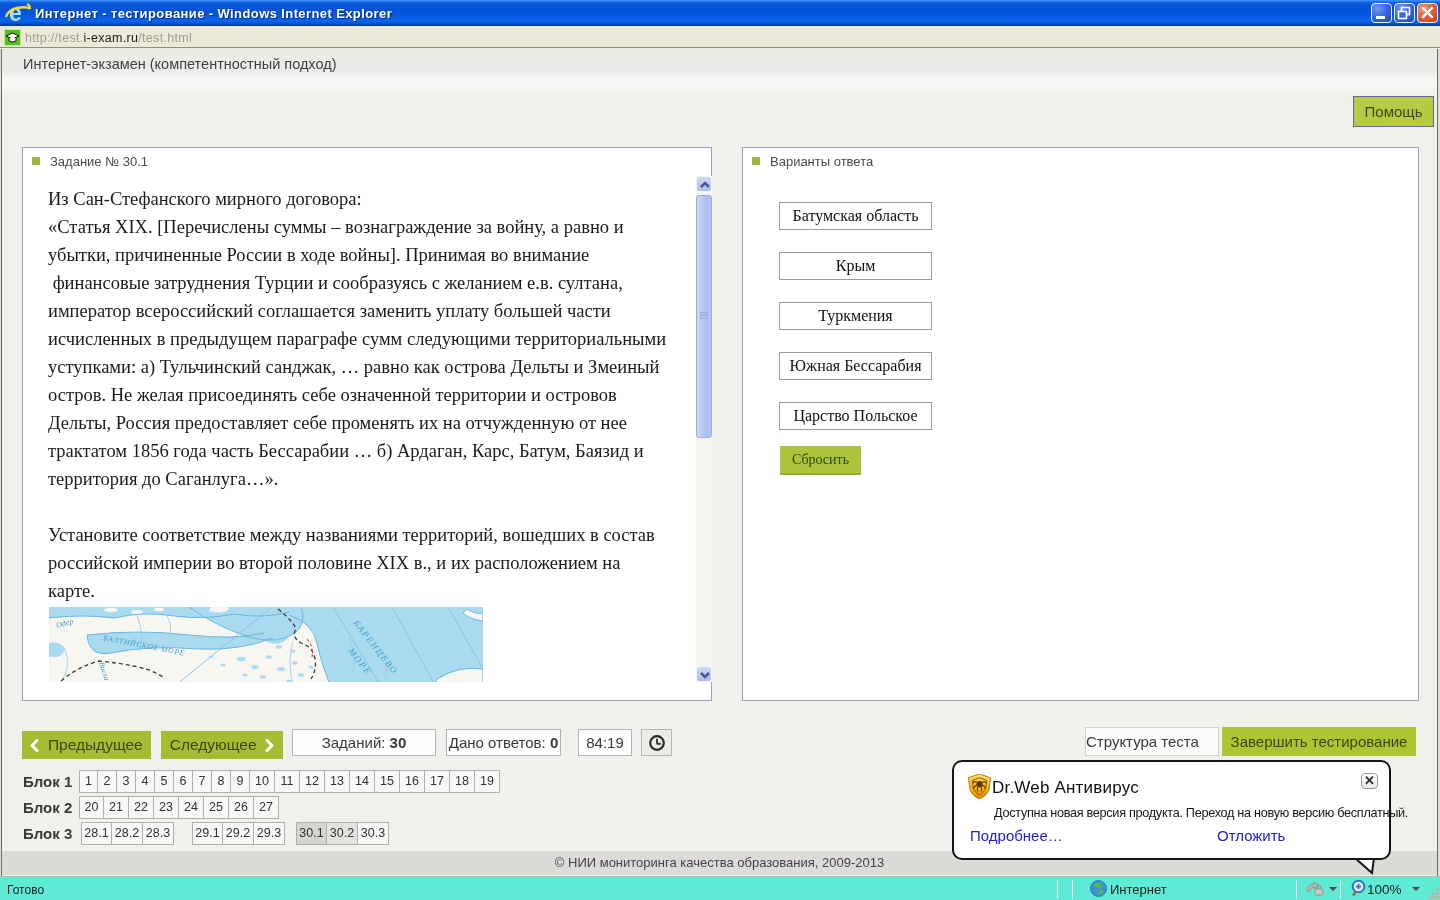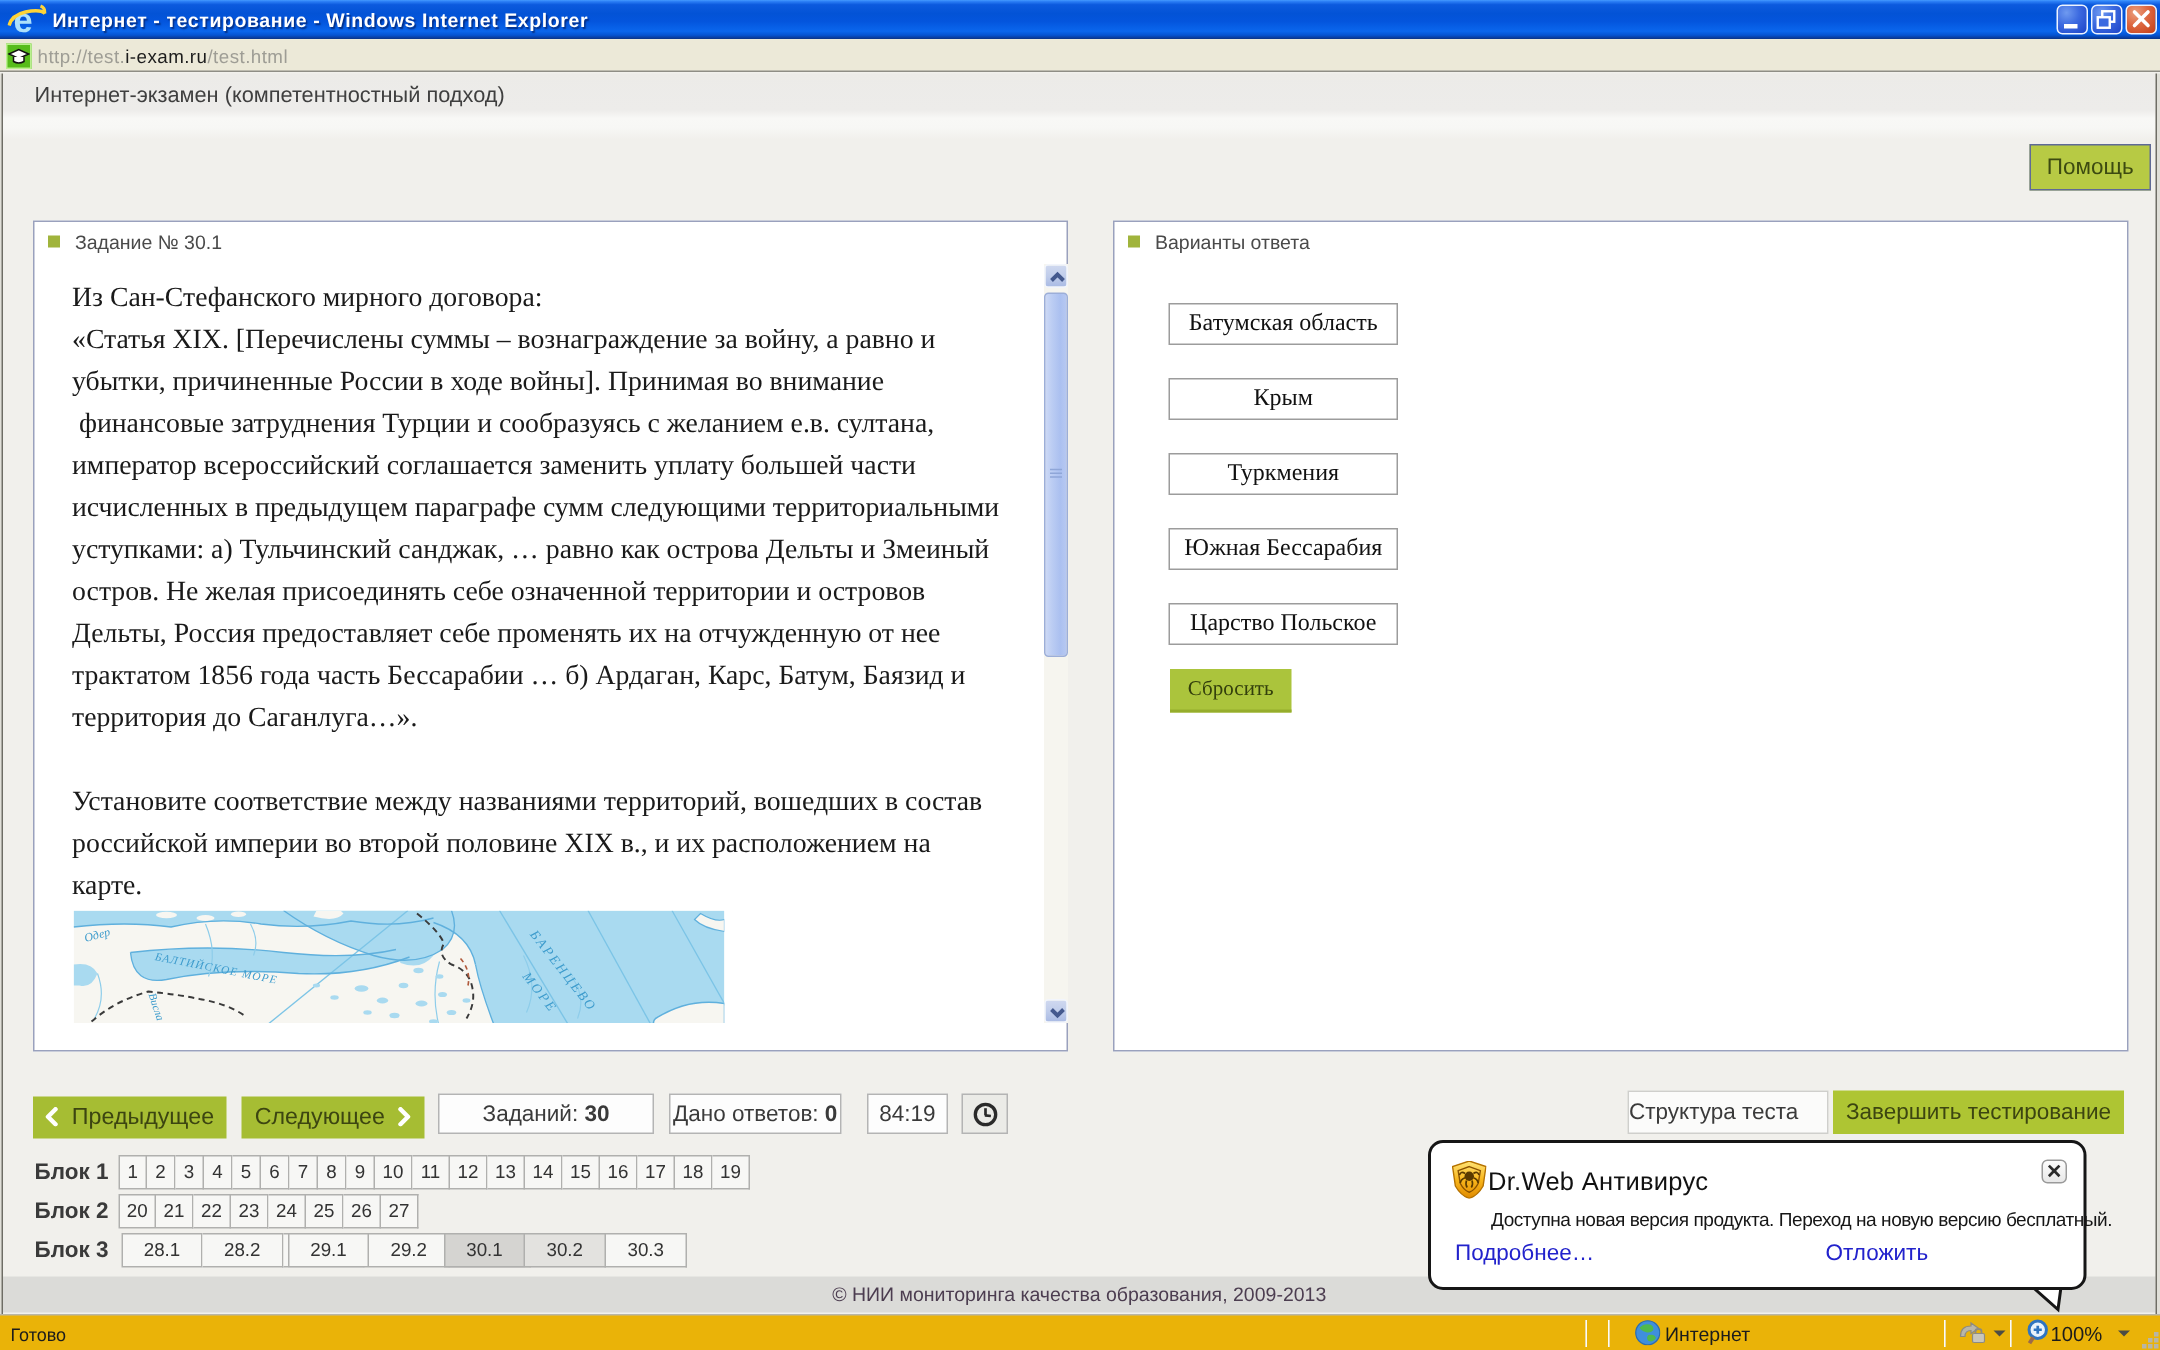--- a/index.html
+++ b/index.html
@@ -79,38 +79,38 @@
 #structbtn { left:1085px; top:678px; width:134px; height:29px; background:#fbfbfa; border:1px solid #cfcfcc; font-size:15px; color:#3a3a3a; text-align:left; line-height:27px; }
 #finishbtn { left:1222px; top:678px; width:194px; height:29px; text-align:center; line-height:29px; background:#aec533; color:#3c4511; font-size:15px; }
 
 
 .blklbl { font-size:15px; font-weight:bold; color:#3a3a3a; }
 .cellrow { position:absolute; display:flex; }
 .cell { height:23px; border:1px solid #b0b0ae; border-left:none; background:#f7f7f5; font-size:12.5px; color:#333; text-align:center; line-height:21px; }
 .cell.first { border-left:1px solid #b0b0ae; }
 .c1 { width:19px; }
 .c2 { width:25px; }
-.c3 { width:54px; }
+.c3 { width:31px; }
 .cur { background:#d5d4d1; }
 .seen { background:#e3e2df; }
 
 
 #footer { left:2px; top:802px; width:1435px; height:24px; background:#dbdbd8; font-size:13px; color:#4c3d50; text-align:center; line-height:24px; }
 
 
 #drweb { left:952px; top:711px; width:439px; height:100px; background:#fff; border:2px solid #161616; border-radius:10px; }
 #drtail { left:1348px; top:809px; }
 #drtitle { left:38px; top:16px; font-size:17px; color:#111; letter-spacing:0.2px; }
 #drbody { left:16px; top:44px; font-size:12.7px; letter-spacing:-0.3px; color:#161616; white-space:nowrap;margin-left:24px; }
 #drlink1 { left:16px; top:65px; font-size:15px; color:#2222cc; }
 #drlink2 { left:263px; top:65px; font-size:15px; color:#2222cc; }
 #drclose { left:407px; top:11px; width:17px; height:16px; border:1px solid #9a9a9a; border-radius:4px; background:linear-gradient(to bottom,#fdfdfd,#e8e8e8); color:#2c2c2c; font-size:13px; font-weight:bold; text-align:center; line-height:14px; }
 
 
-#statusbar { left:0; top:876px; width:1440px; height:24px; background:#eab308; border-top:1px solid #b9b6a6; }
+#statusbar { left:0; top:876px; width:1440px; height:24px; background:#5eead4; border-top:1px solid #b9b6a6; }
 #statusbar .sep { position:absolute; top:3px; width:1px; height:18px; background:#c5c2b0; border-right:1px solid #fdfcf5; }
 #gotovo { position:absolute; left:7px; top:6px; font-size:12px; color:#1c1c1c; }
 #sInternet { position:absolute; left:1110px; top:5px; font-size:13px; color:#1c1c1c; }
 #s100 { position:absolute; left:1367px; top:5px; font-size:13.5px; color:#1c1c1c; }
 .dropArrow { position:absolute; top:10px; width:0; height:0; border-left:4px solid transparent; border-right:4px solid transparent; border-top:4px solid #4c4c44; }
 </style>
 </head>
 <body>
 <div id="root">
 

